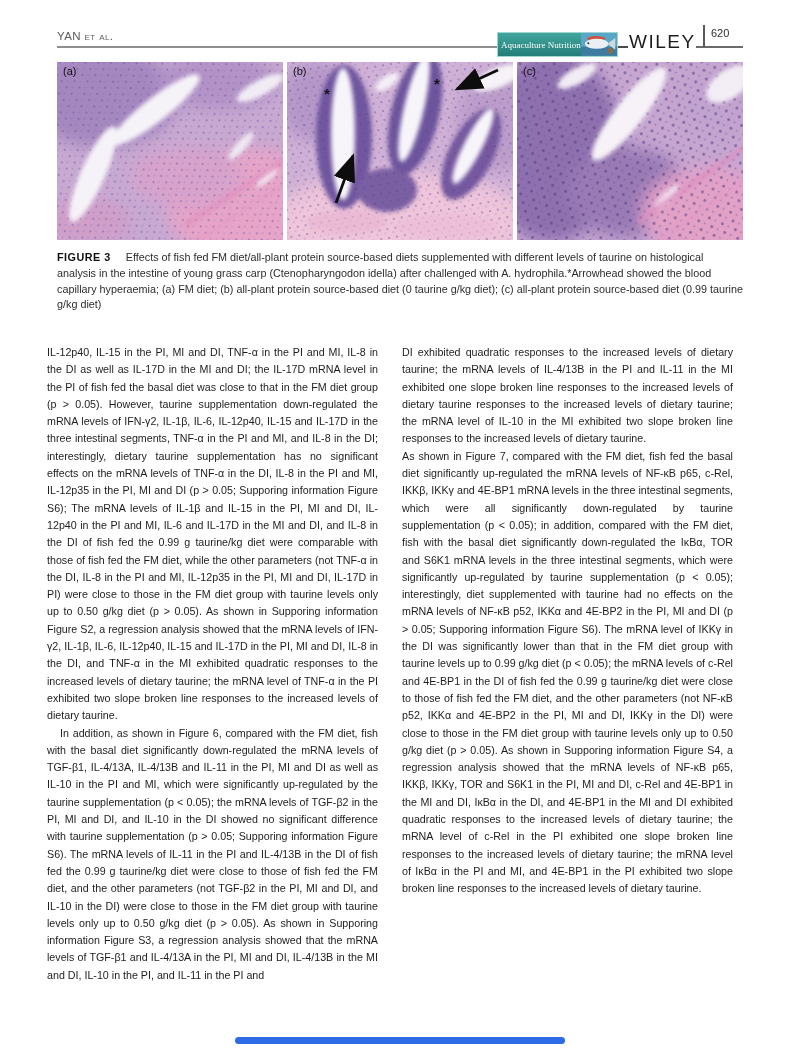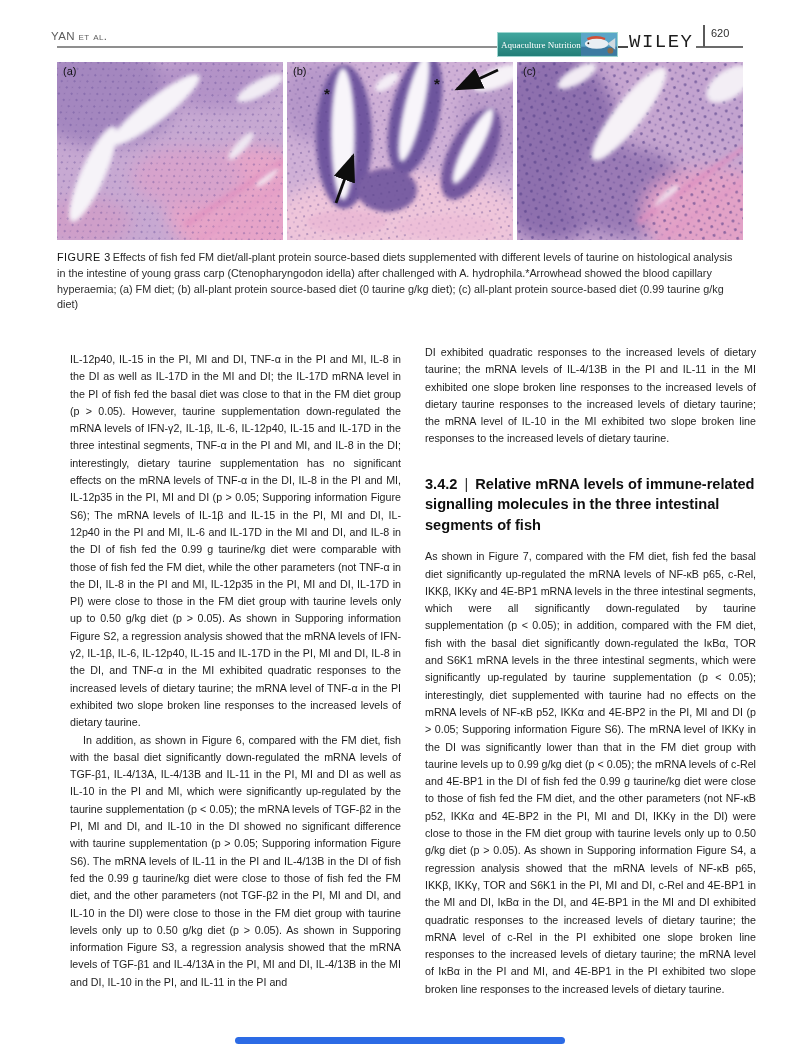--- a/index.html
+++ b/index.html
@@ -1,54 +1,54 @@
 <!DOCTYPE html>
 <html><head>
 <meta charset="utf-8">
 <style>
   html,body{margin:0;padding:0;background:#ffffff;}
   .page{position:relative;width:800px;height:1051px;background:#fff;overflow:hidden;
         font-family:"Liberation Sans",sans-serif;color:#1d1d1d;}
 
   
-  .running-head{position:absolute;left:51px;top:30px;font-size:11.5px;color:#5c5c5c;
+  .running-head{position:absolute;left:57px;top:30px;font-size:11.5px;color:#5c5c5c;
                 font-variant:small-caps;letter-spacing:.4px;}
   .rule{position:absolute;top:46px;height:2px;background:#8f8f8f;}
   .rule-a{left:57px;width:440px;}
   .rule-b{left:618px;width:10px;background:#4b4b4b;}
   .rule-c{left:696px;width:47px;background:#6b6b6b;}
   .badge{position:absolute;left:497px;top:32px;width:121px;height:25px;display:flex;
          border:1px solid #9fd6d0;background:linear-gradient(180deg,#41a69e,#237e78);
          box-sizing:border-box;}
   .badge-text{flex:1;color:#ffffff;font-family:"Liberation Serif",serif;font-size:9px;
               display:flex;align-items:center;justify-content:center;white-space:nowrap;
               padding-left:3px;}
   .badge-fish{width:37px;height:100%;}
-  .wiley{position:absolute;left:629px;top:31px;font-family:Liberation Mono, monospace;
+  .wiley{position:absolute;left:629px;top:31px;font-family:Liberation Sans, sans-serif;
          font-size:19px;letter-spacing:1.5px;color:#1d1d1d;}
   .vbar{position:absolute;left:703px;top:25px;width:1.5px;height:22px;background:#5a5a5a;}
   .pagenum{position:absolute;left:711px;top:27px;font-size:11px;color:#2e2e2e;}
 
   
   .figure-row{position:absolute;left:57px;top:62px;width:686px;height:178px;display:flex;gap:4px;}
   .panel{position:relative;flex:1;overflow:hidden;background:#cdb0d6;}
   .panel svg{position:absolute;left:0;top:0;width:100%;height:100%;display:block;}
   .panel-label{position:absolute;left:6px;top:3px;font-size:11px;color:#111;z-index:3;}
   .asterisk{position:absolute;font-size:15px;font-weight:bold;color:#141414;z-index:3;line-height:1;}
   .ast-1{left:37px;top:24px;}
   .ast-2{left:147px;top:14px;}
 
   
   .caption{position:absolute;left:57px;top:250px;width:686px;font-size:10.8px;
            line-height:15.8px;color:#2c2c2c;text-align:left;}
-  .caption-label{font-weight:normal;letter-spacing:.5px;color:#111;margin-right:2px;}
+  .caption-label{font-weight:bold;letter-spacing:.5px;color:#111;margin-right:15px;}
   .italic{}
 
   
-  .body-cols{position:absolute;left:70px;top:344px;width:686px;display:flex;gap:24px;align-items:center;}
+  .body-cols{position:absolute;left:47px;top:344px;width:686px;display:flex;gap:24px;}
   .col{width:336px;font-size:10.7px;line-height:17.3px;text-align:justify;color:#1d1d1d;}
   .col p{margin:0;}
   .indent{text-indent:13px;}
   .section-heading{font-weight:bold;font-size:14.6px;line-height:20.5px;color:#0f0f0f;
                    margin:26px 0 13px 0;text-align:left;}
   .sep{font-weight:400;padding:0 7px;color:#333;}
 
   
   .scroll-indicator{position:absolute;left:235px;top:1037px;width:330px;height:7px;border-radius:4px;}
 </style>
@@ -212,22 +212,19 @@
     <span class="caption-label">FIGURE 3</span><span>Effects of fish fed FM diet/all-plant protein source-based diets supplemented with different levels of taurine on histological analysis in the intestine of young grass carp (</span><span class="italic">Ctenopharyngodon idella</span><span>) after challenged with </span><span class="italic">A. hydrophila</span><span>.*Arrowhead showed the blood capillary hyperaemia; (a) FM diet; (b) all-plant protein source-based diet (0 taurine g/kg diet); (c) all-plant protein source-based diet (0.99 taurine g/kg diet)</span>
   </div>
 
   <div class="body-cols">
     <div class="col">
       <p>IL-12p40, IL-15 in the PI, MI and DI, TNF-α in the PI and MI, IL-8 in the DI as well as IL-17D in the MI and DI; the IL-17D mRNA level in the PI of fish fed the basal diet was close to that in the FM diet group (p &gt; 0.05). However, taurine supplementation down-regulated the mRNA levels of IFN-γ2, IL-1β, IL-6, IL-12p40, IL-15 and IL-17D in the three intestinal segments, TNF-α in the PI and MI, and IL-8 in the DI; interestingly, dietary taurine supplementation has no significant effects on the mRNA levels of TNF-α in the DI, IL-8 in the PI and MI, IL-12p35 in the PI, MI and DI (p &gt; 0.05; Supporing information Figure S6); The mRNA levels of IL-1β and IL-15 in the PI, MI and DI, IL-12p40 in the PI and MI, IL-6 and IL-17D in the MI and DI, and IL-8 in the DI of fish fed the 0.99 g taurine/kg diet were comparable with those of fish fed the FM diet, while the other parameters (not TNF-α in the DI, IL-8 in the PI and MI, IL-12p35 in the PI, MI and DI, IL-17D in PI) were close to those in the FM diet group with taurine levels only up to 0.50 g/kg diet (p &gt; 0.05). As shown in Supporing information Figure S2, a regression analysis showed that the mRNA levels of IFN-γ2, IL-1β, IL-6, IL-12p40, IL-15 and IL-17D in the PI, MI and DI, IL-8 in the DI, and TNF-α in the MI exhibited quadratic responses to the increased levels of dietary taurine; the mRNA level of TNF-α in the PI exhibited two slope broken line responses to the increased levels of dietary taurine.</p>
       <p class="indent">In addition, as shown in Figure 6, compared with the FM diet, fish with the basal diet significantly down-regulated the mRNA levels of TGF-β1, IL-4/13A, IL-4/13B and IL-11 in the PI, MI and DI as well as IL-10 in the PI and MI, which were significantly up-regulated by the taurine supplementation (p &lt; 0.05); the mRNA levels of TGF-β2 in the PI, MI and DI, and IL-10 in the DI showed no significant difference with taurine supplementation (p &gt; 0.05; Supporing information Figure S6). The mRNA levels of IL-11 in the PI and IL-4/13B in the DI of fish fed the 0.99 g taurine/kg diet were close to those of fish fed the FM diet, and the other parameters (not TGF-β2 in the PI, MI and DI, and IL-10 in the DI) were close to those in the FM diet group with taurine levels only up to 0.50 g/kg diet (p &gt; 0.05). As shown in Supporing information Figure S3, a regression analysis showed that the mRNA levels of TGF-β1 and IL-4/13A in the PI, MI and DI, IL-4/13B in the MI and DI, IL-10 in the PI, and IL-11 in the PI and</p>
     </div>
     <div class="col">
       <p>DI exhibited quadratic responses to the increased levels of dietary taurine; the mRNA levels of IL-4/13B in the PI and IL-11 in the MI exhibited one slope broken line responses to the increased levels of dietary taurine responses to the increased levels of dietary taurine; the mRNA level of IL-10 in the MI exhibited two slope broken line responses to the increased levels of dietary taurine.</p>
-      <div class="section-heading">
-        <span>3.4.2</span><span class="sep">|</span><span>Relative mRNA levels of immune-related signalling molecules in the three intestinal segments of fish</span>
-      </div>
       <p>As shown in Figure 7, compared with the FM diet, fish fed the basal diet significantly up-regulated the mRNA levels of NF-κB p65, c-Rel, IKKβ, IKKγ and 4E-BP1 mRNA levels in the three intestinal segments, which were all significantly down-regulated by taurine supplementation (p &lt; 0.05); in addition, compared with the FM diet, fish with the basal diet significantly down-regulated the IκBα, TOR and S6K1 mRNA levels in the three intestinal segments, which were significantly up-regulated by taurine supplementation (p &lt; 0.05); interestingly, diet supplemented with taurine had no effects on the mRNA levels of NF-κB p52, IKKα and 4E-BP2 in the PI, MI and DI (p &gt; 0.05; Supporing information Figure S6). The mRNA level of IKKγ in the DI was significantly lower than that in the FM diet group with taurine levels up to 0.99 g/kg diet (p &lt; 0.05); the mRNA levels of c-Rel and 4E-BP1 in the DI of fish fed the 0.99 g taurine/kg diet were close to those of fish fed the FM diet, and the other parameters (not NF-κB p52, IKKα and 4E-BP2 in the PI, MI and DI, IKKγ in the DI) were close to those in the FM diet group with taurine levels only up to 0.50 g/kg diet (p &gt; 0.05). As shown in Supporing information Figure S4, a regression analysis showed that the mRNA levels of NF-κB p65, IKKβ, IKKγ, TOR and S6K1 in the PI, MI and DI, c-Rel and 4E-BP1 in the MI and DI, IκBα in the DI, and 4E-BP1 in the MI and DI exhibited quadratic responses to the increased levels of dietary taurine; the mRNA level of c-Rel in the PI exhibited one slope broken line responses to the increased levels of dietary taurine; the mRNA level of IκBα in the PI and MI, and 4E-BP1 in the PI exhibited two slope broken line responses to the increased levels of dietary taurine.</p>
     </div>
   </div>
 
   <div class="scroll-indicator" style="background: rgb(44, 107, 229);"></div>
 
 </div>
 
 </body></html>

